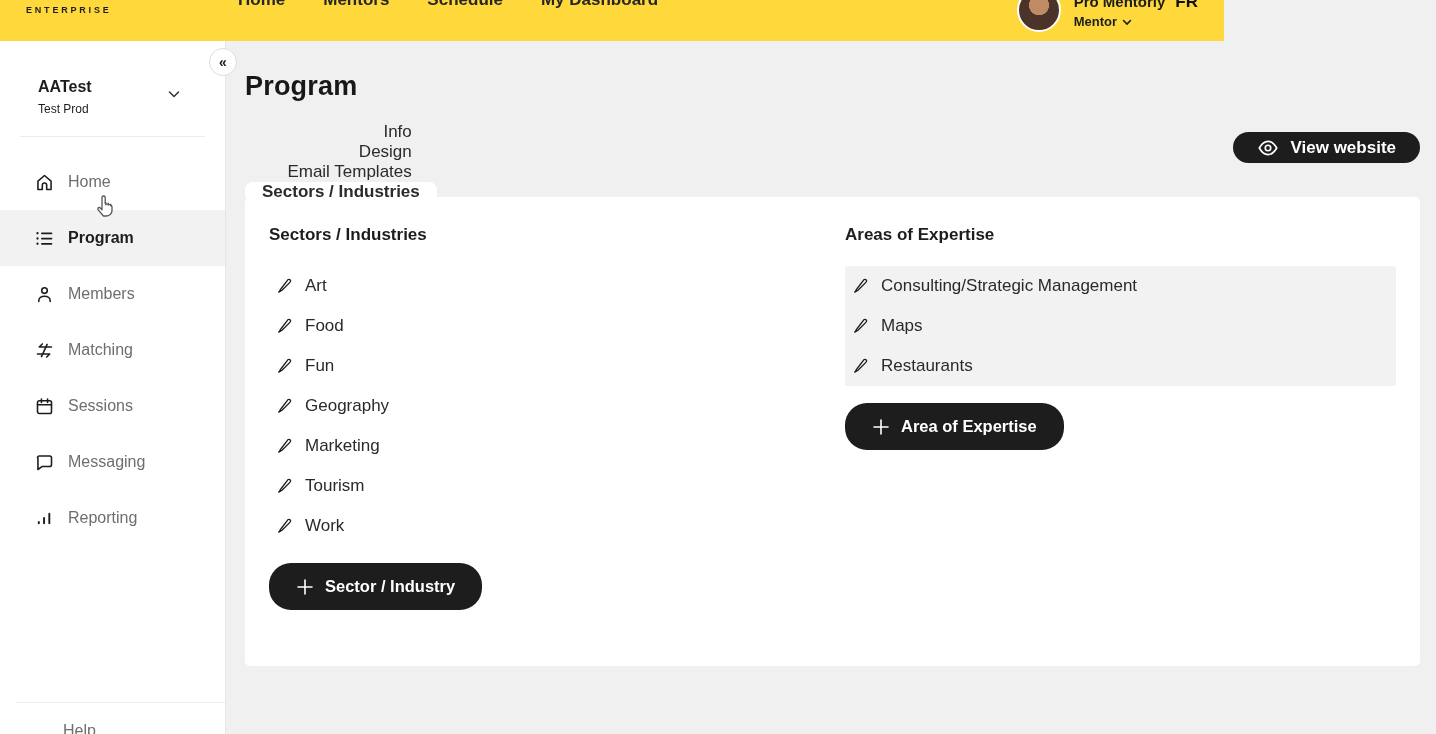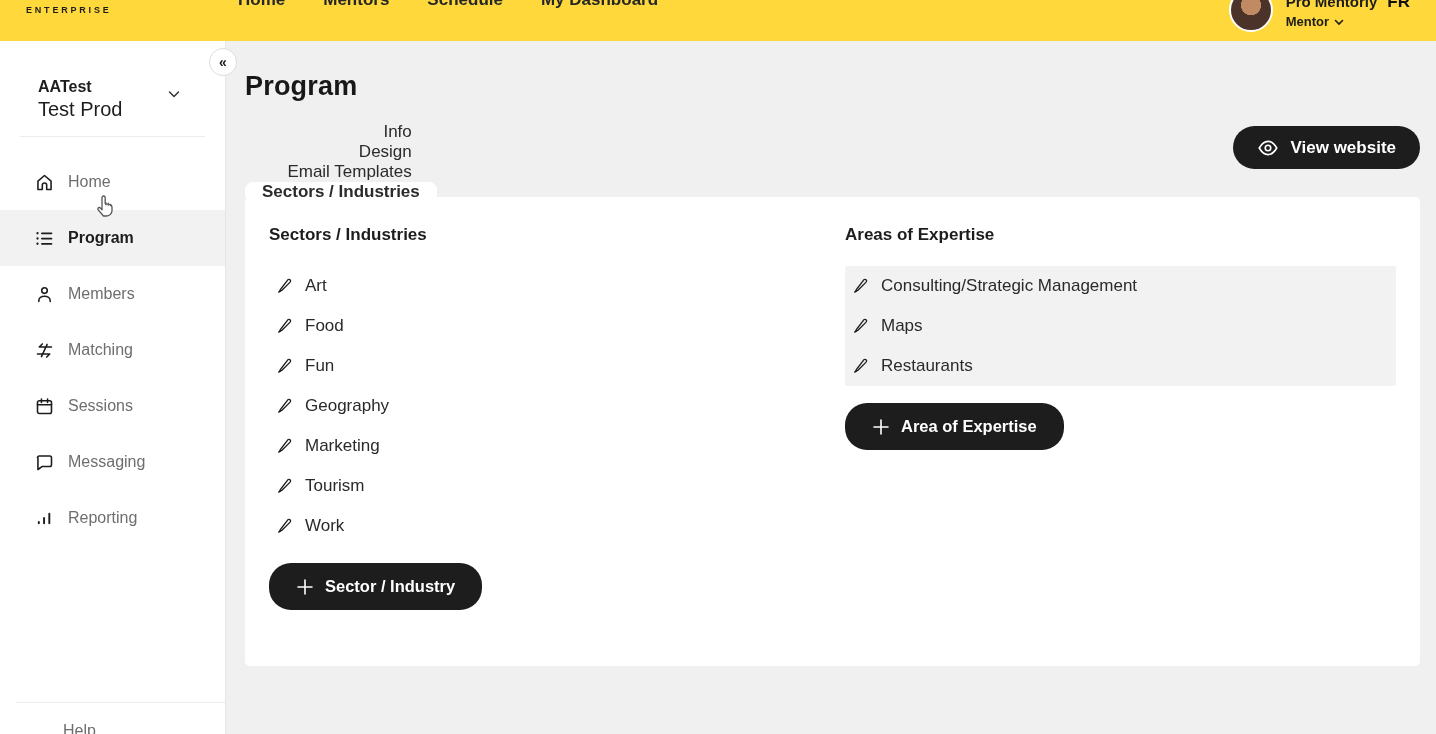--- a/index.html
+++ b/index.html
@@ -5,21 +5,21 @@
   * { margin:0; padding:0; box-sizing:border-box; }
   html,body { width:1436px; height:734px; overflow:hidden; }
   body {
     font-family:"Liberation Sans", sans-serif;
     background:#f0f0f0; color:#1d1d1d; position:relative;
   }
   svg { display:block; }
 
   
   .topbar {
-    position:absolute; top:0; left:0; width:1436px; height:41px;
+    position:absolute; top:0; left:0; width:1224px; height:41px;
     background:#FFD93B; overflow:hidden; z-index:30;padding-left:8px;
   }
   .logo { position:absolute; left:26px; top:0; }
   .logo-wordmark {
     font-size:25px; font-weight:800; letter-spacing:4px; line-height:1;
     margin-top:-22px; color:#1d1d1d; white-space:nowrap;
   }
   .logo-sub {
     font-size:9px; font-weight:800; letter-spacing:2.8px; color:#1d1d1d; margin-top:2px;
   }
@@ -42,21 +42,21 @@
   .user-line2 { display:flex; align-items:center; gap:5px; margin-top:2px;
     font-size:13px; font-weight:600; color:#1d1d1d; cursor:pointer; }
 
   
   .sidebar {
     position:absolute; top:41px; left:0; width:226px; bottom:0;
     background:#fff; border-right:1px solid #e6e6e6; z-index:10;
   }
   .workspace { padding:34px 20px 0 38px; position:relative; cursor:pointer; }
   .ws-org { font-size:16px; font-weight:700; line-height:23px; }
-  .ws-program { font-size:20px; font-weight:400; line-height:23px; color:#1d1d1d; }
+  .ws-program { font-size:12px; font-weight:400; line-height:23px; color:#1d1d1d; }
   .ws-chevron { position:absolute; right:44px; top:46px; }
   .ws-divider { border-top:1px solid #ececec; margin:15px 20px 0 20px; }
   .side-nav { margin-top:17px; }
   .side-item {
     height:56px; display:flex; align-items:center; padding-left:34px; gap:13px;
     font-size:16px; color:#6e6e6e; cursor:pointer;
   }
   .side-item .s-icon { width:21px; height:21px; color:#1d1d1d; }
   .side-item.active { background:#f2f2f2; }
   .side-item.active .s-label { font-weight:700; color:#1d1d1d; }
@@ -85,21 +85,21 @@
   .tabs { display:flex; align-items:flex-end; height:51px;flex-direction:column; }
   .tab {
     display:flex; align-items:center; padding:0 25px; font-size:17px;
     color:#2b2b2b; cursor:pointer; border-radius:8px; white-space:nowrap;
   }
   .tab.active { background:#fff; font-weight:700; padding:0 17px; }
   .btn-dark {
     display:inline-flex; align-items:center; gap:11px; background:#1d1d1d; color:#fff;
     border:none; border-radius:22px; font-family:inherit; font-weight:700; cursor:pointer;
   }
-  .view-website { height:43px; padding:0 24px; font-size:17px; }
+  .view-website { height:31px; padding:0 24px; font-size:17px; }
   .card {
     margin-top:24px; height:469px; background:#fff; border-radius:5px;
     padding:28px 24px; display:flex; gap:25px;
   }
   .col { flex:1; min-width:0; }
   .col-heading { font-size:17px; font-weight:700; color:#1d1d1d; margin-bottom:21px; }
   .edit-row {
     height:40px; display:flex; align-items:center; gap:12px; padding-left:8px;
     font-size:17px; color:#2a2a2a;
   }

